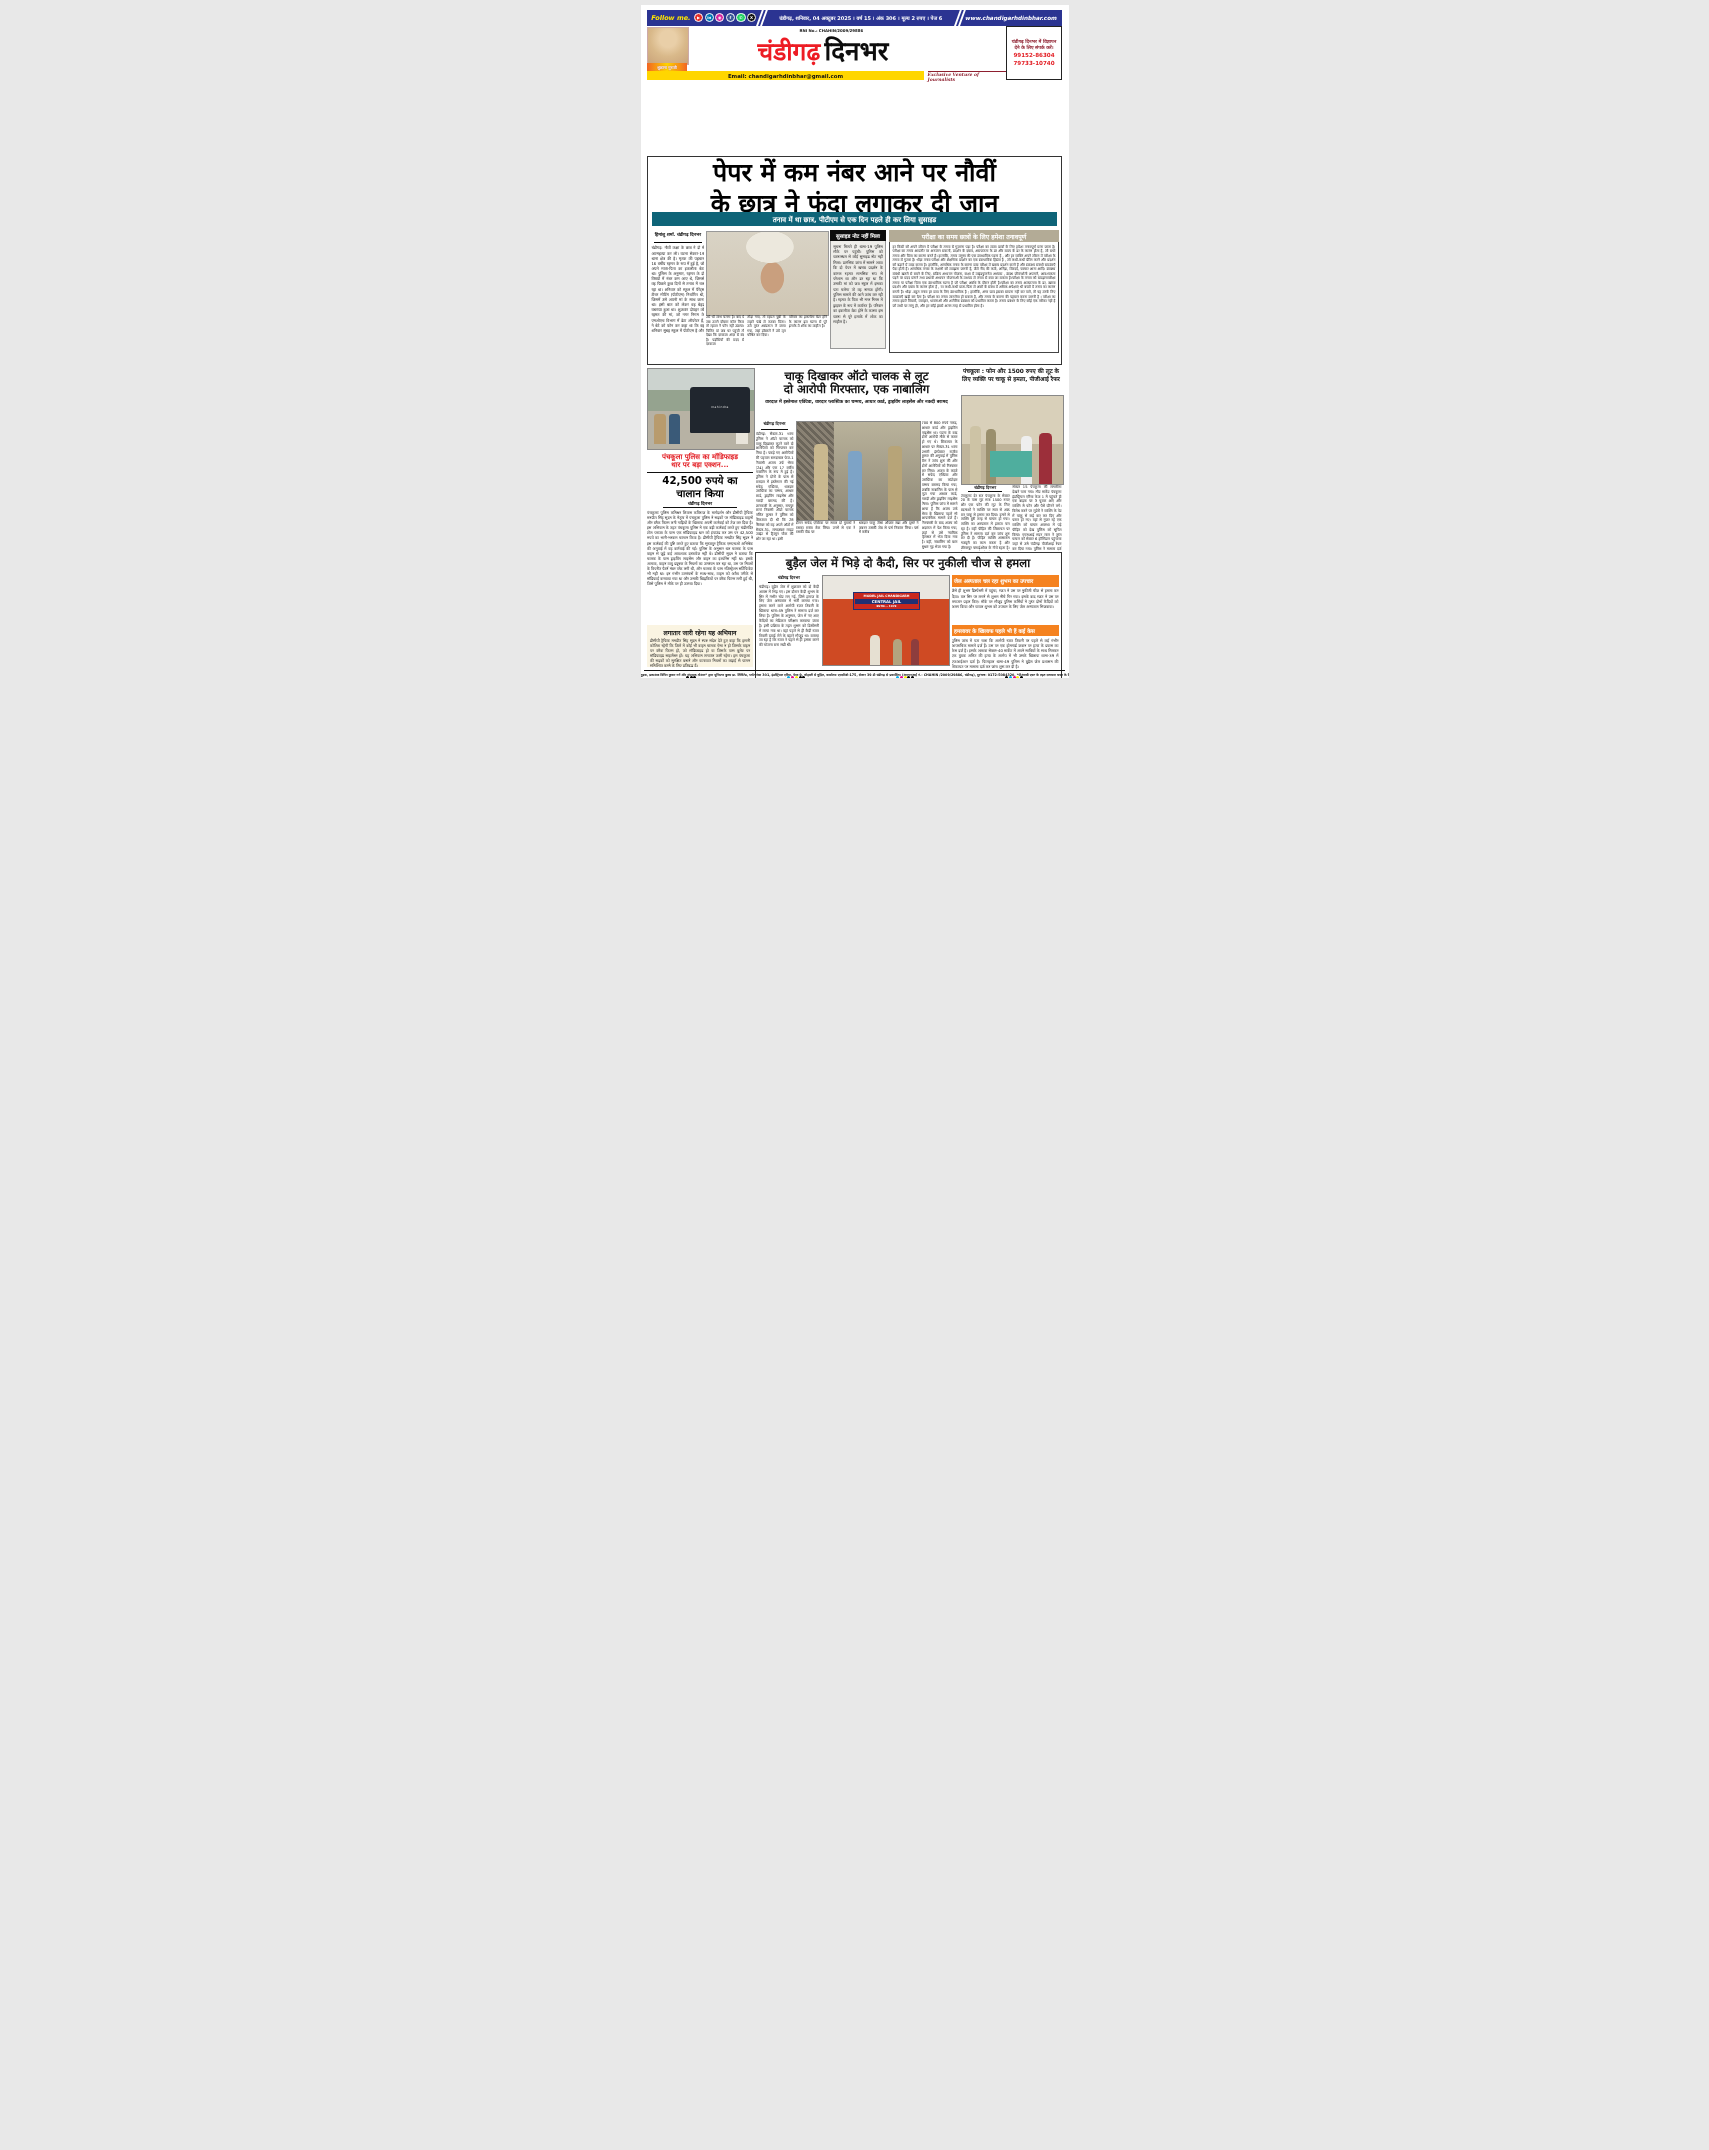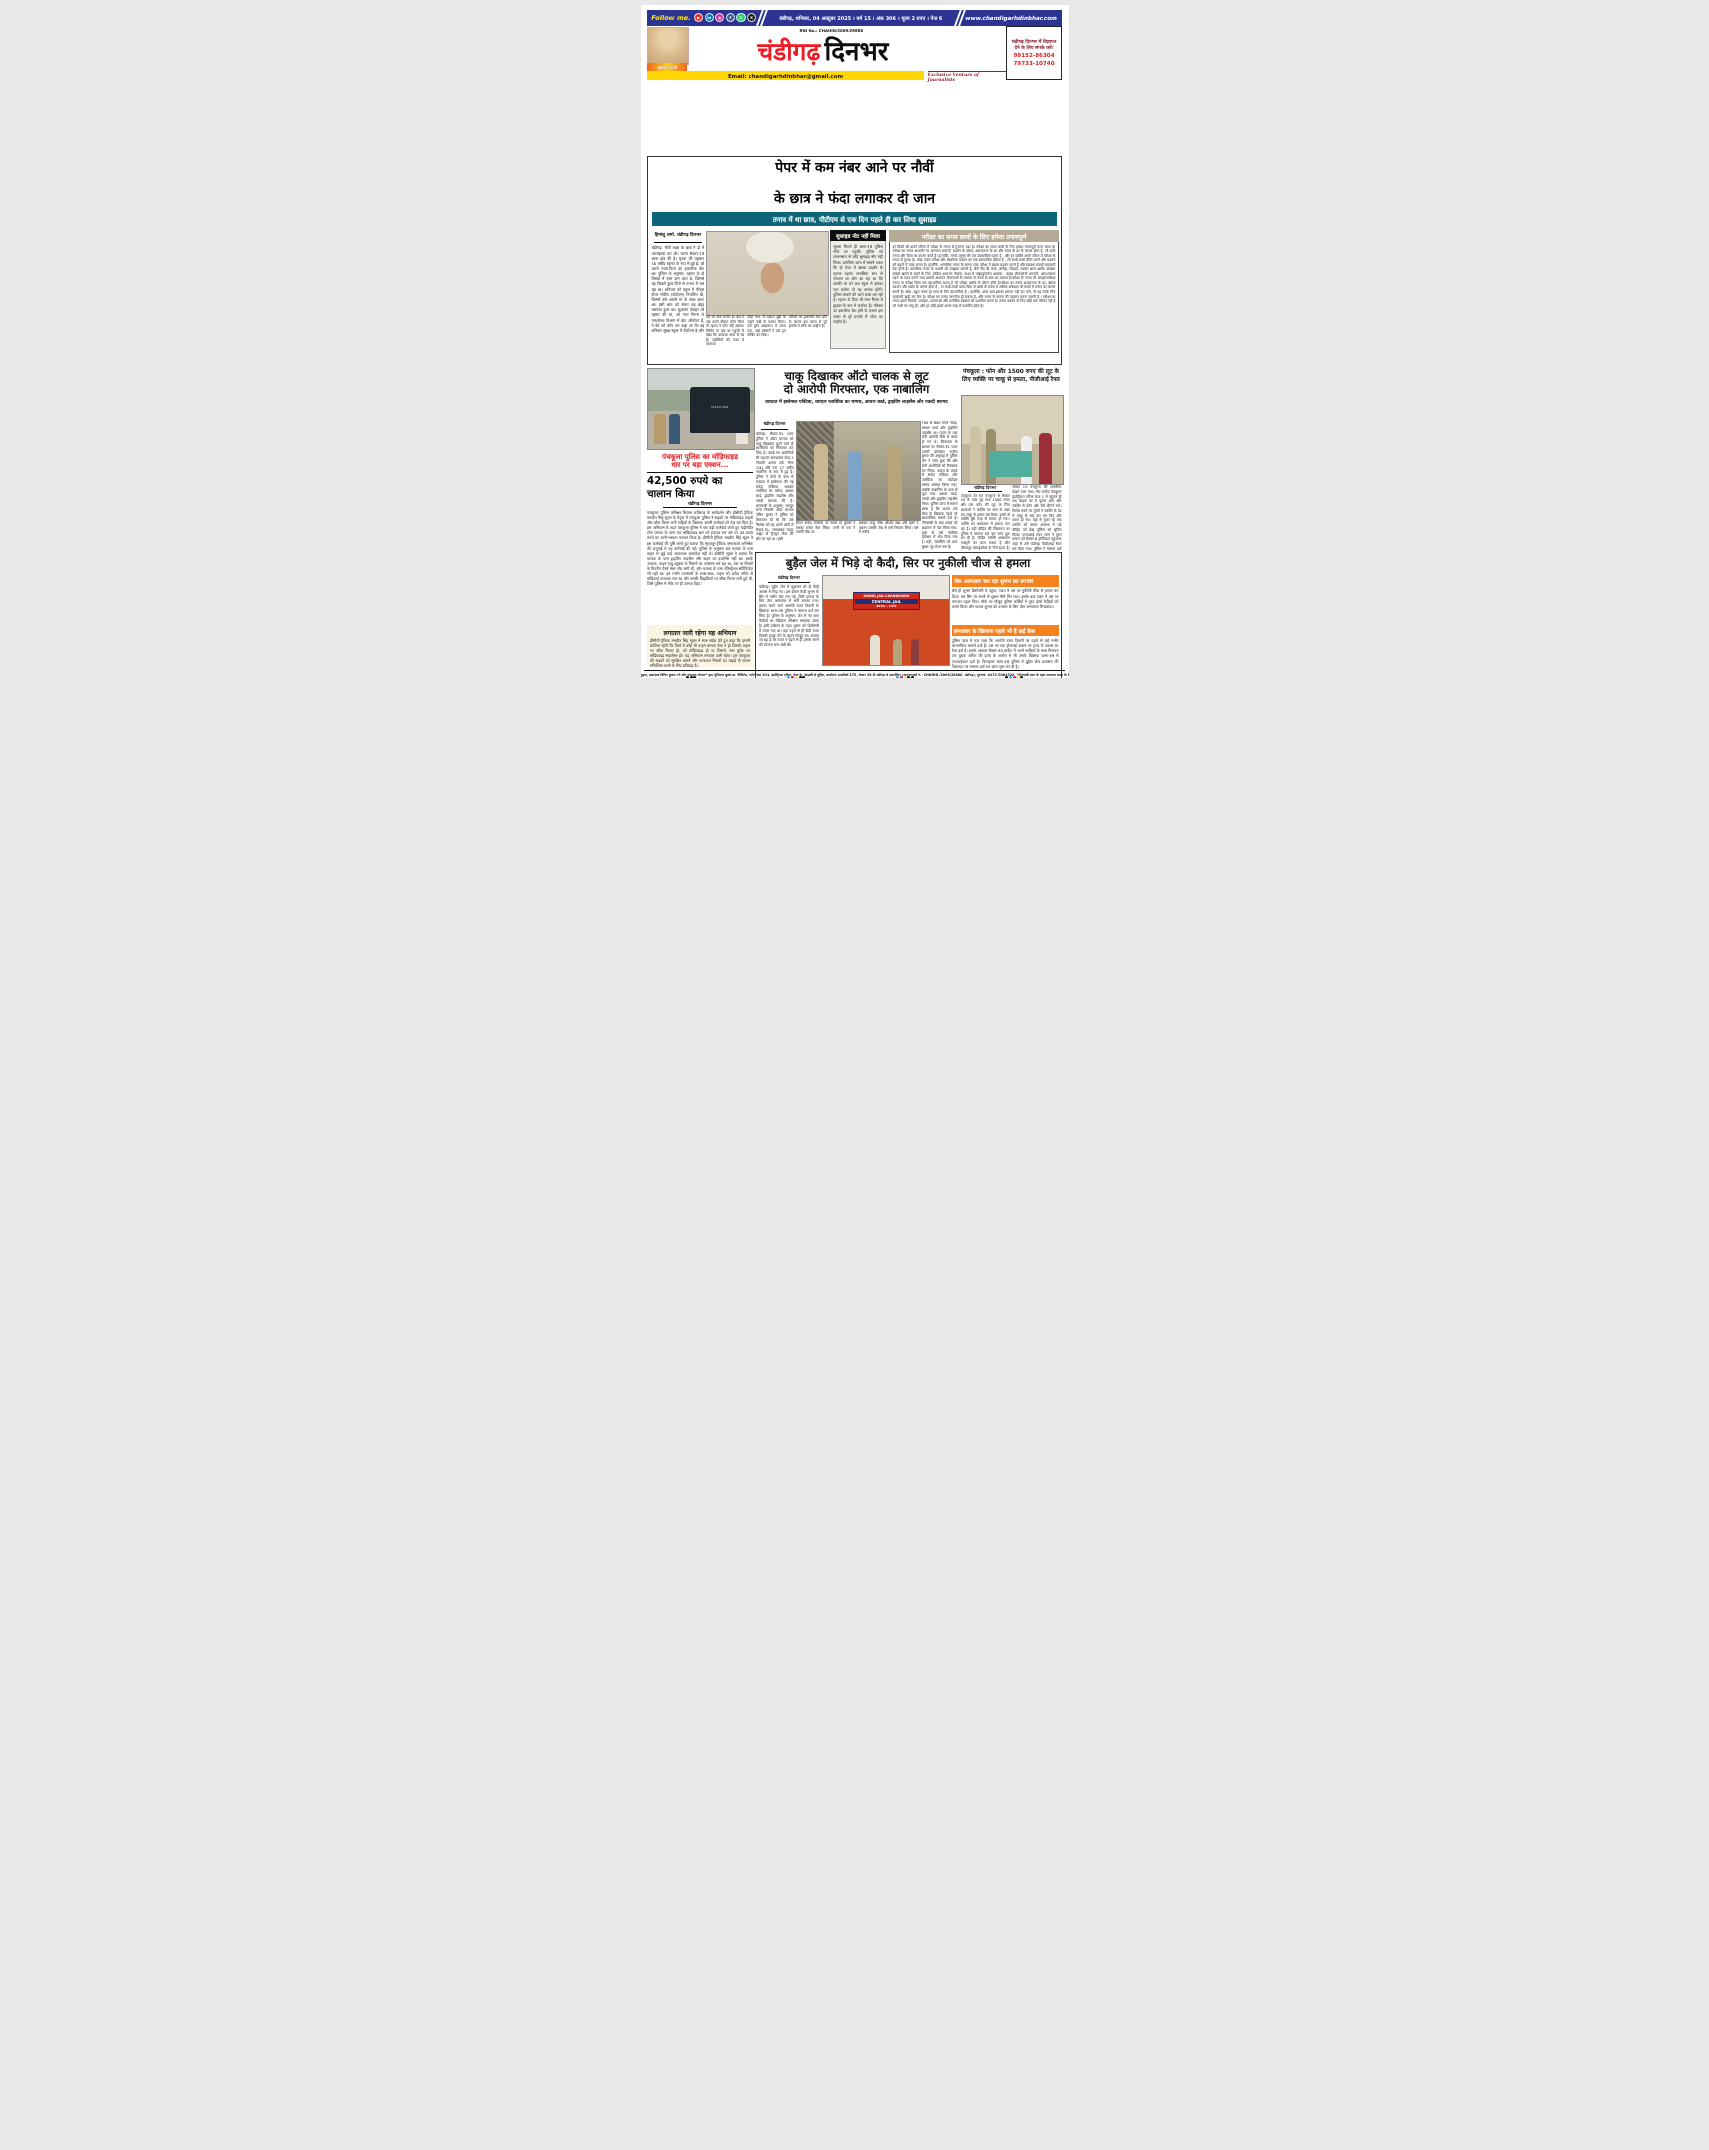--- a/index.html
+++ b/index.html
@@ -41,21 +41,21 @@
   .banner{left:6.5px;top:82px;width:415px;height:67px;background:
      linear-gradient(100deg,#7c5890 0%,#5a3f6e 25%,#37294a 55%,#614672 80%,#4a3360 100%);color:#fff;}
   .tri{position:absolute;width:0;height:0;}
   .brand{position:absolute;left:0;right:0;top:15.5px;text-align:center;font-size:16px;font-weight:900;letter-spacing:1.3px;
      text-shadow:0.9px 0.9px 1.3px #00000088;white-space:nowrap;}
   .btag{position:absolute;left:0;right:-52px;top:40px;text-align:center;font-style:italic;font-size:6px;font-weight:600;}
   .btag span{border-bottom:0.9px solid #fff;padding:0 17px 0.9px 0;}
   .baddr{position:absolute;left:0;right:0;bottom:3px;text-align:center;font-size:3.2px;letter-spacing:0.3px;font-weight:700;color:#eee;}
   
   .leadbox{left:6.5px;top:151px;width:415px;height:209px;border:0.9px solid #333;box-sizing:border-box;}
-  .h1l{position:absolute;left:0;right:0;text-align:center;font-size:14px;font-weight:900;line-height:1.0;color:#000;white-space:nowrap;}
+  .h1l{position:absolute;left:0;right:0;text-align:center;font-size:25px;font-weight:900;line-height:1.0;color:#000;white-space:nowrap;}
   .tealbar{position:absolute;left:4.3px;right:4.3px;top:55px;height:14px;background:#0e6478;color:#fff;
      display:flex;align-items:center;justify-content:center;font-size:6.9px;font-weight:900;}
   .byline{font-weight:900;font-size:4.5px;text-align:center;}
   .byrule{width:90%;margin:5.2px auto 2.2px auto;border-bottom:1.3px solid #000;}
   .body9{font-size:3.9px;line-height:1.32;}
   .leadphoto{position:absolute;left:58px;top:74px;width:121px;height:83px;border:0.4px solid #999;background:
      radial-gradient(ellipse 39px 26px at 52% 18%,#ece8dd 0 60%,transparent 62%),
      radial-gradient(ellipse 27px 36px at 54% 55%,#c99f7e 0 42%,transparent 45%),
      linear-gradient(#d9d3c5,#cfc6b4);}
   .undercols{position:absolute;left:58px;top:158px;width:121px;height:34px;display:flex;gap:3px;}
@@ -70,21 +70,21 @@
      height:105px;overflow:hidden;}
   
   .rail{left:6.5px;top:363px;width:106px;height:299px;}
   .tharphoto{width:106px;height:80px;border:0.4px solid #888;position:relative;background:
      linear-gradient(#ccd3cf 0 26%,#95a38f 26% 52%,#b7b2a4 52% 100%);overflow:hidden;}
   .jeep{position:absolute;left:40%;top:22%;width:56%;height:58%;background:#20262e;border-radius:3.4px 3.4px 1.3px 1.3px;}
   .jeep small{position:absolute;left:0;right:0;top:40%;text-align:center;color:#ddd;font-size:3px;letter-spacing:0.4px;}
   .fig{position:absolute;bottom:6%;width:11.2px;height:30px;border-radius:3.4px 3.4px 0 0;}
   .kicker{color:#e31e24;font-size:7px;font-weight:900;text-align:center;line-height:1.25;margin-top:2.6px;}
   .divline{border-bottom:1.1px solid #111;margin:1.7px 0;}
-  .tharhead{font-size:10.3px;font-weight:900;line-height:1.2;color:#000;}
+  .tharhead{font-size:10.3px;font-weight:900;text-align:center;line-height:1.2;color:#000;}
   .creambox{background:#faf4e2;padding:2.6px 3px;margin-top:2.2px;}
   .creambox .t{font-size:6.2px;font-weight:900;text-align:center;margin-bottom:1.3px;}
   
   .loot{left:115px;top:365px;width:202px;height:183px;}
   .loothead{font-size:11.6px;font-weight:900;text-align:center;line-height:1.12;white-space:nowrap;}
   .lootsub{font-size:4.7px;font-weight:900;text-align:center;margin-top:1.7px;white-space:nowrap;}
   .lootc1{position:absolute;left:0;top:51px;width:38px;height:129px;}
   .lootphoto{position:absolute;left:40px;top:51px;width:123px;height:98px;border:0.4px solid #888;background:
      repeating-linear-gradient(45deg,#6b655a 0 2.6px,#8a8274 2.6px 5.2px) ,linear-gradient(#b9b29b,#8e8876);
      background-size:30% 100%,100% 100%;background-repeat:no-repeat;position:absolute;overflow:hidden;}

